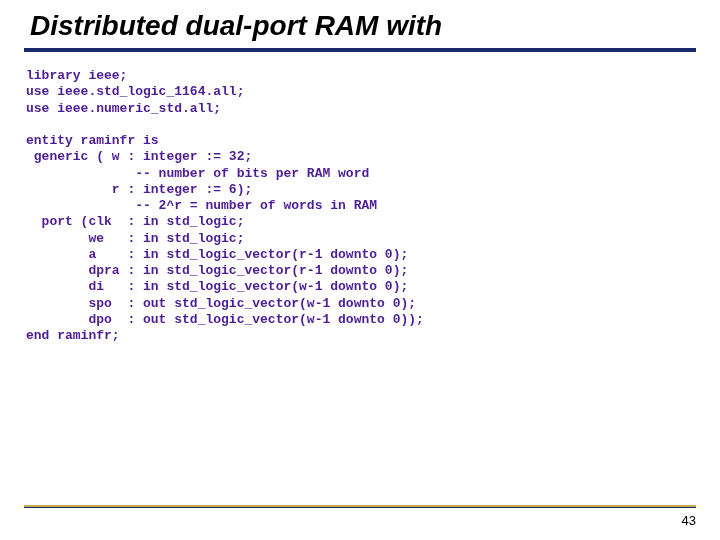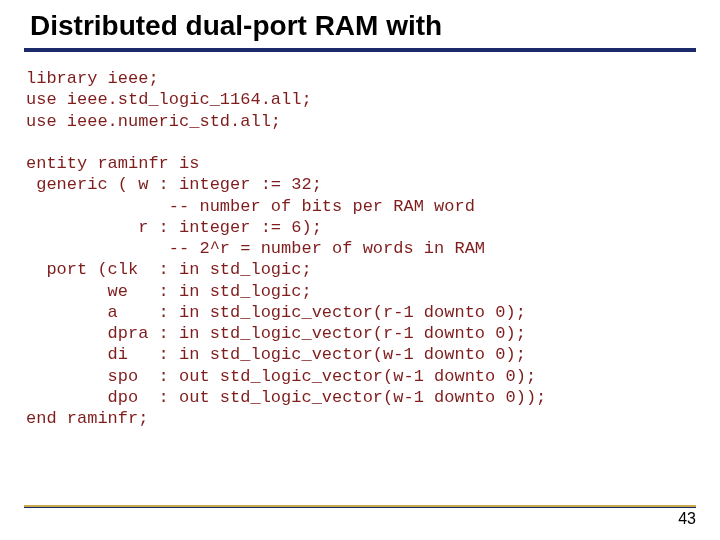--- a/index.html
+++ b/index.html
@@ -20,44 +20,45 @@
     padding: 10px 24px 0 24px;
   }
   .title {
     font-size: 28px;
     font-weight: bold;
     color: #000;
     line-height: 1.15;
     padding: 0 0 6px 6px;
     border-bottom: 4px solid #1b2a6b;
     margin-bottom: 16px;
+    font-style: italic;
   }
   .code {
     font-family: "Courier New", Courier, monospace;
-    font-size: 17px;
-    font-weight: normal;
+    font-size: 13px;
+    font-weight: bold;
     white-space: pre;
     line-height: 1.25;
-    color: #7f1d1d;
+    color: #4c1d95;
     padding-left: 2px;
   }
   .footer-rule {
     position: absolute;
     left: 24px;
     right: 24px;
     bottom: 32px;
     height: 0;
     border-top: 2px solid #c9a94a;
     border-bottom: 1px solid #1b2a6b;
   }
   .page-num {
     position: absolute;
     right: 24px;
     bottom: 12px;
-    font-size: 16px;
+    font-size: 13px;
     color: #000;
     margin-left: 41px;
   }
 </style>
 </head>
 <body>
 
 <div class="slide">
   <div class="title">
     <span>Distributed dual-port RAM with</span><br>

